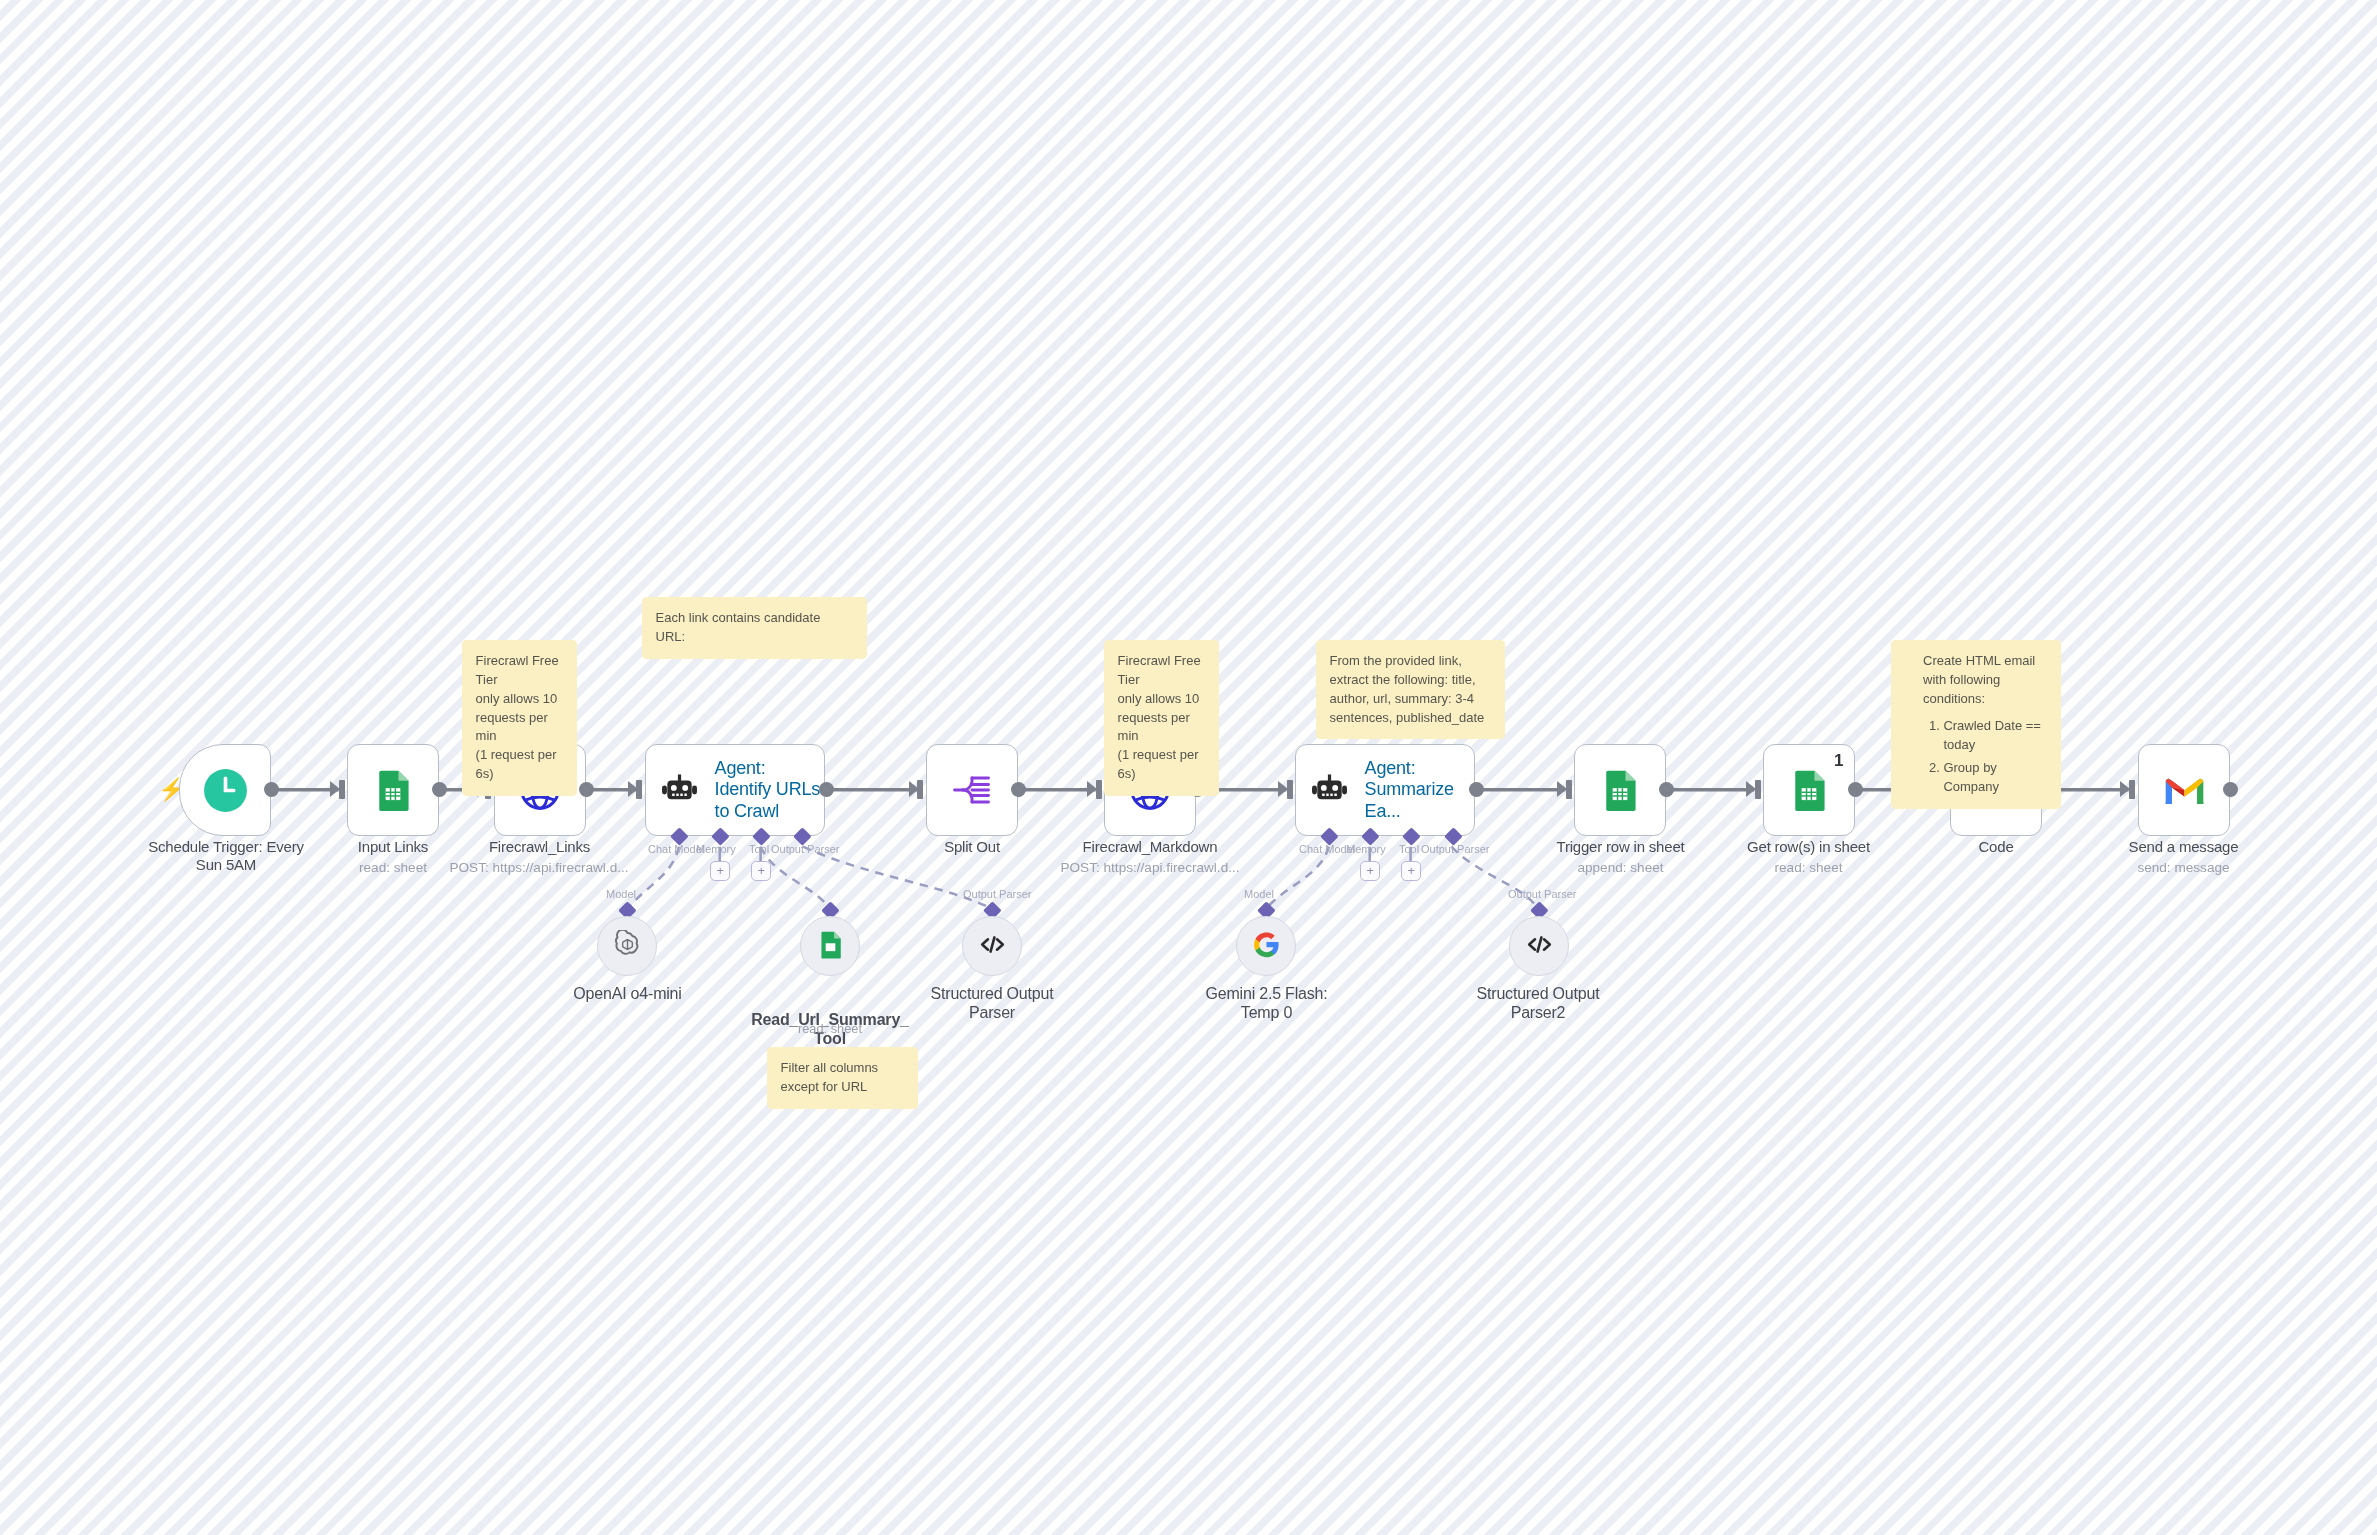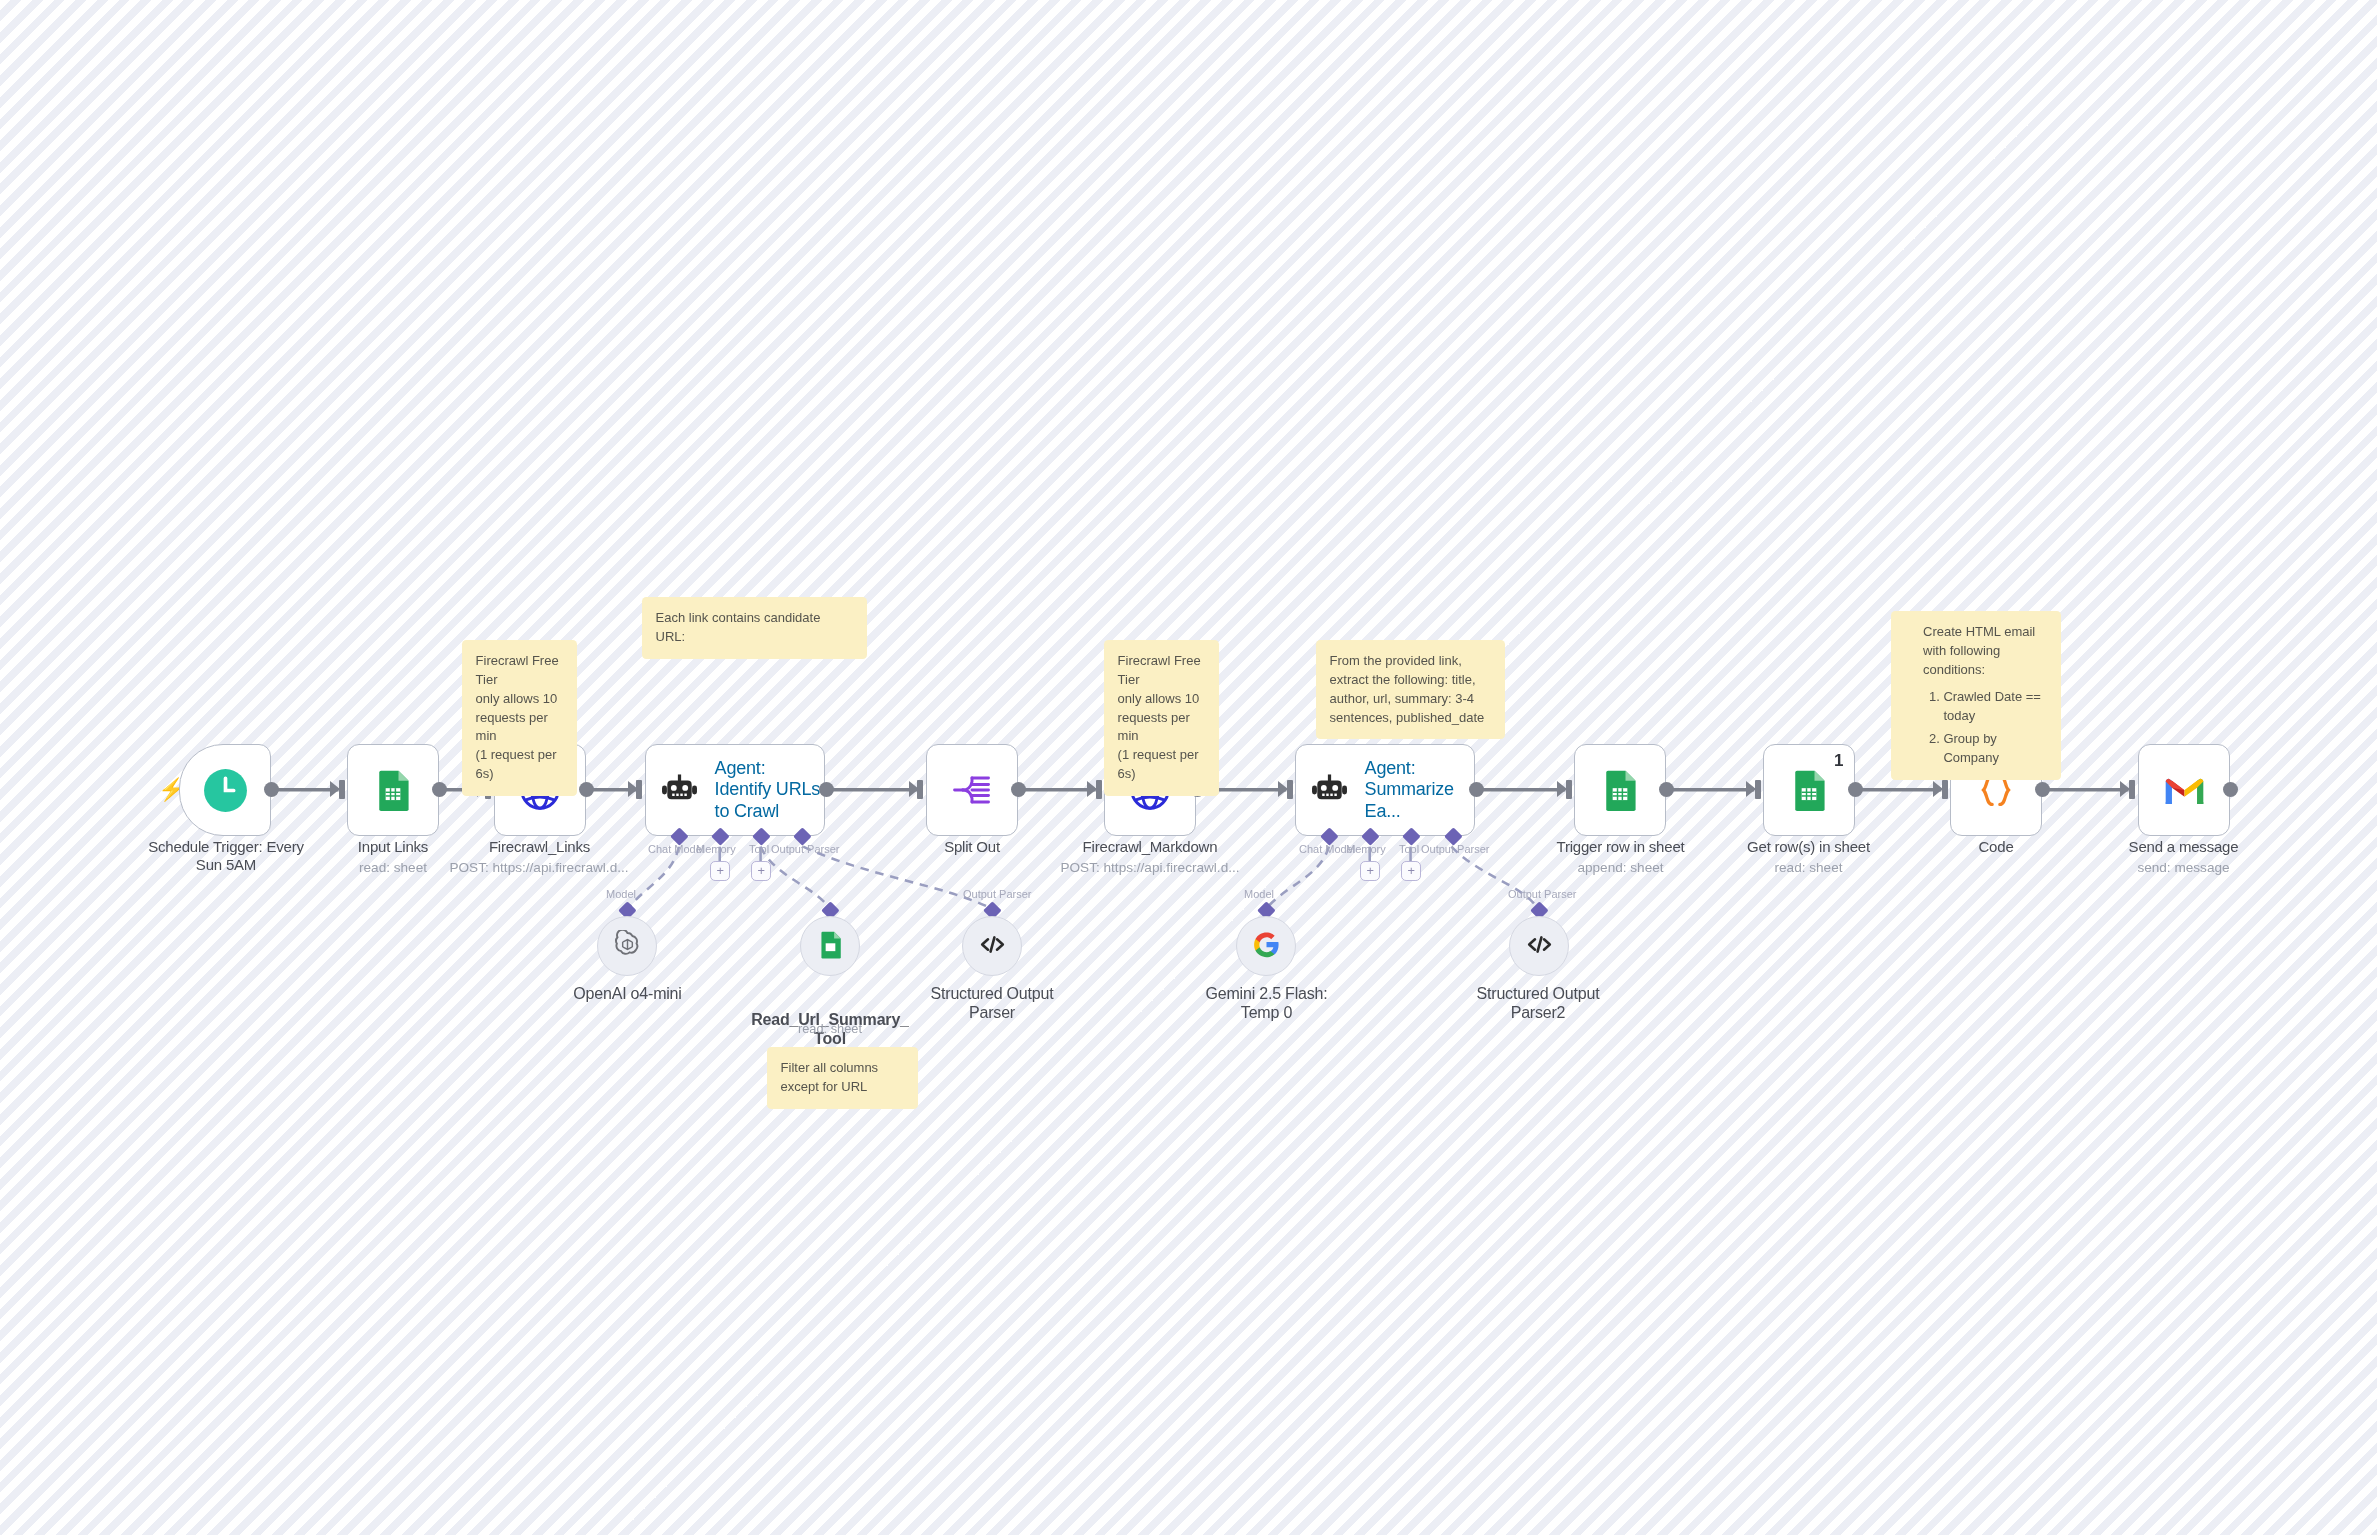--- a/index.html
+++ b/index.html
@@ -600,21 +600,21 @@
     <div>(1 request per 6s)</div>
   </div>
 
   <div class="sticky" style="left:1316px; top:640px; width:189px;">
     <div>From the provided link,</div>
     <div>extract the following: title,</div>
     <div>author, url, summary: 3-4</div>
     <div>sentences, published_date</div>
   </div>
 
-  <div class="sticky" style="left:1891px; top:611px; width:170px;padding-left:32px;">
+  <div class="sticky" style="left:1891px; top:640px; width:170px;padding-left:32px;">
     <p>Create HTML email with following conditions:</p>
     <ol>
       <li>Crawled Date == today</li>
       <li>Group by Company</li>
     </ol>
   </div>
 
 </div>
 
 

